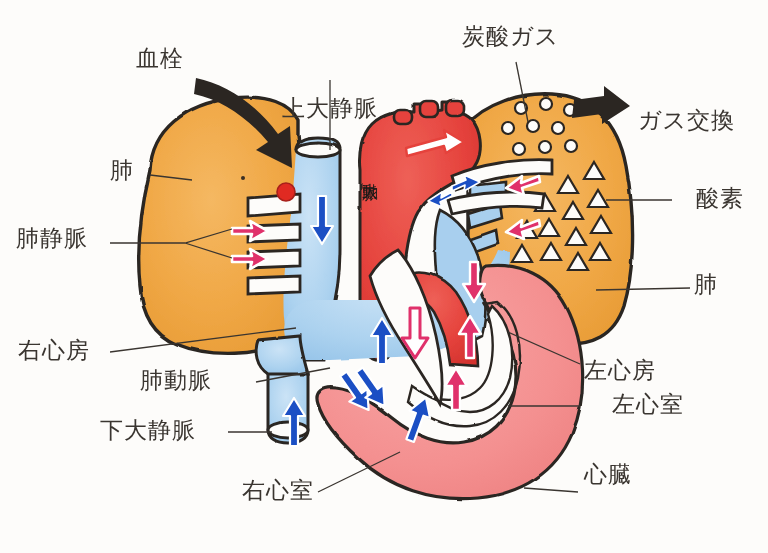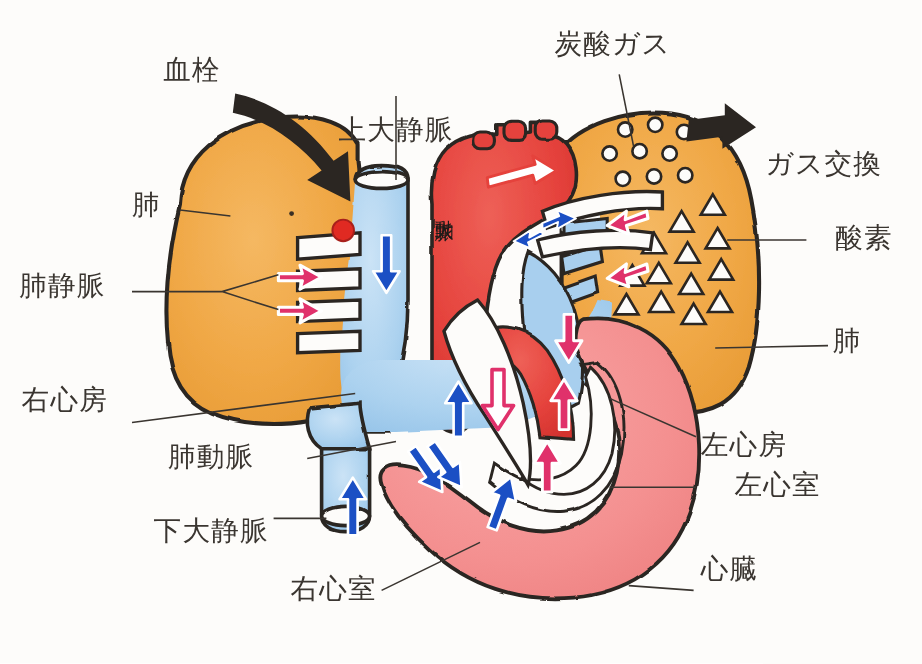--- a/index.html
+++ b/index.html
@@ -396,37 +396,37 @@
       <path d="M578 492 L524 488"></path>
     </g>
   </svg>
 
   <div class="lbl" style="left:136px; top:48px;">血栓</div>
 
   <div class="lbl" style="left:282px; top:56px;margin-top:42px;">上大静脈</div>
 
   <div class="lbl" style="left:462px; top:26px;">炭酸ガス</div>
 
-  <div class="lbl" style="left:638px; top:126px;">ガス交換</div>
+  <div class="lbl" style="left:638px; top:110px;">ガス交換</div>
 
   <div class="lbl" style="left:110px; top:160px;">肺</div>
 
   <div class="lbl" style="left:696px; top:188px;">酸素</div>
 
   <div class="lbl" style="left:16px; top:228px;text-align:right;">肺静脈</div>
 
   <div class="lbl" style="left:694px; top:274px;">肺</div>
 
-  <div class="lbl" style="left:18px; top:323px;">右心房</div>
+  <div class="lbl" style="left:18px; top:340px;">右心房</div>
 
   <div class="lbl" style="left:140px; top:370px;text-align:right;">肺動脈</div>
 
   <div class="lbl" style="left:584px; top:360px;">左心房</div>
 
-  <div class="lbl" style="left:128px; top:420px;margin-top:12px;">下大静脈</div>
+  <div class="lbl" style="left:100px; top:420px;">下大静脈</div>
 
   <div class="lbl" style="left:612px; top:394px;">左心室</div>
 
   <div class="lbl" style="left:242px; top:480px;">右心室</div>
 
   <div class="lbl" style="left:584px; top:464px;">心臓</div>
 
   <div class="lbl-v" style="left:362px; top:170px; color:#1c1a18;">大動脈</div>
 
 </div>

